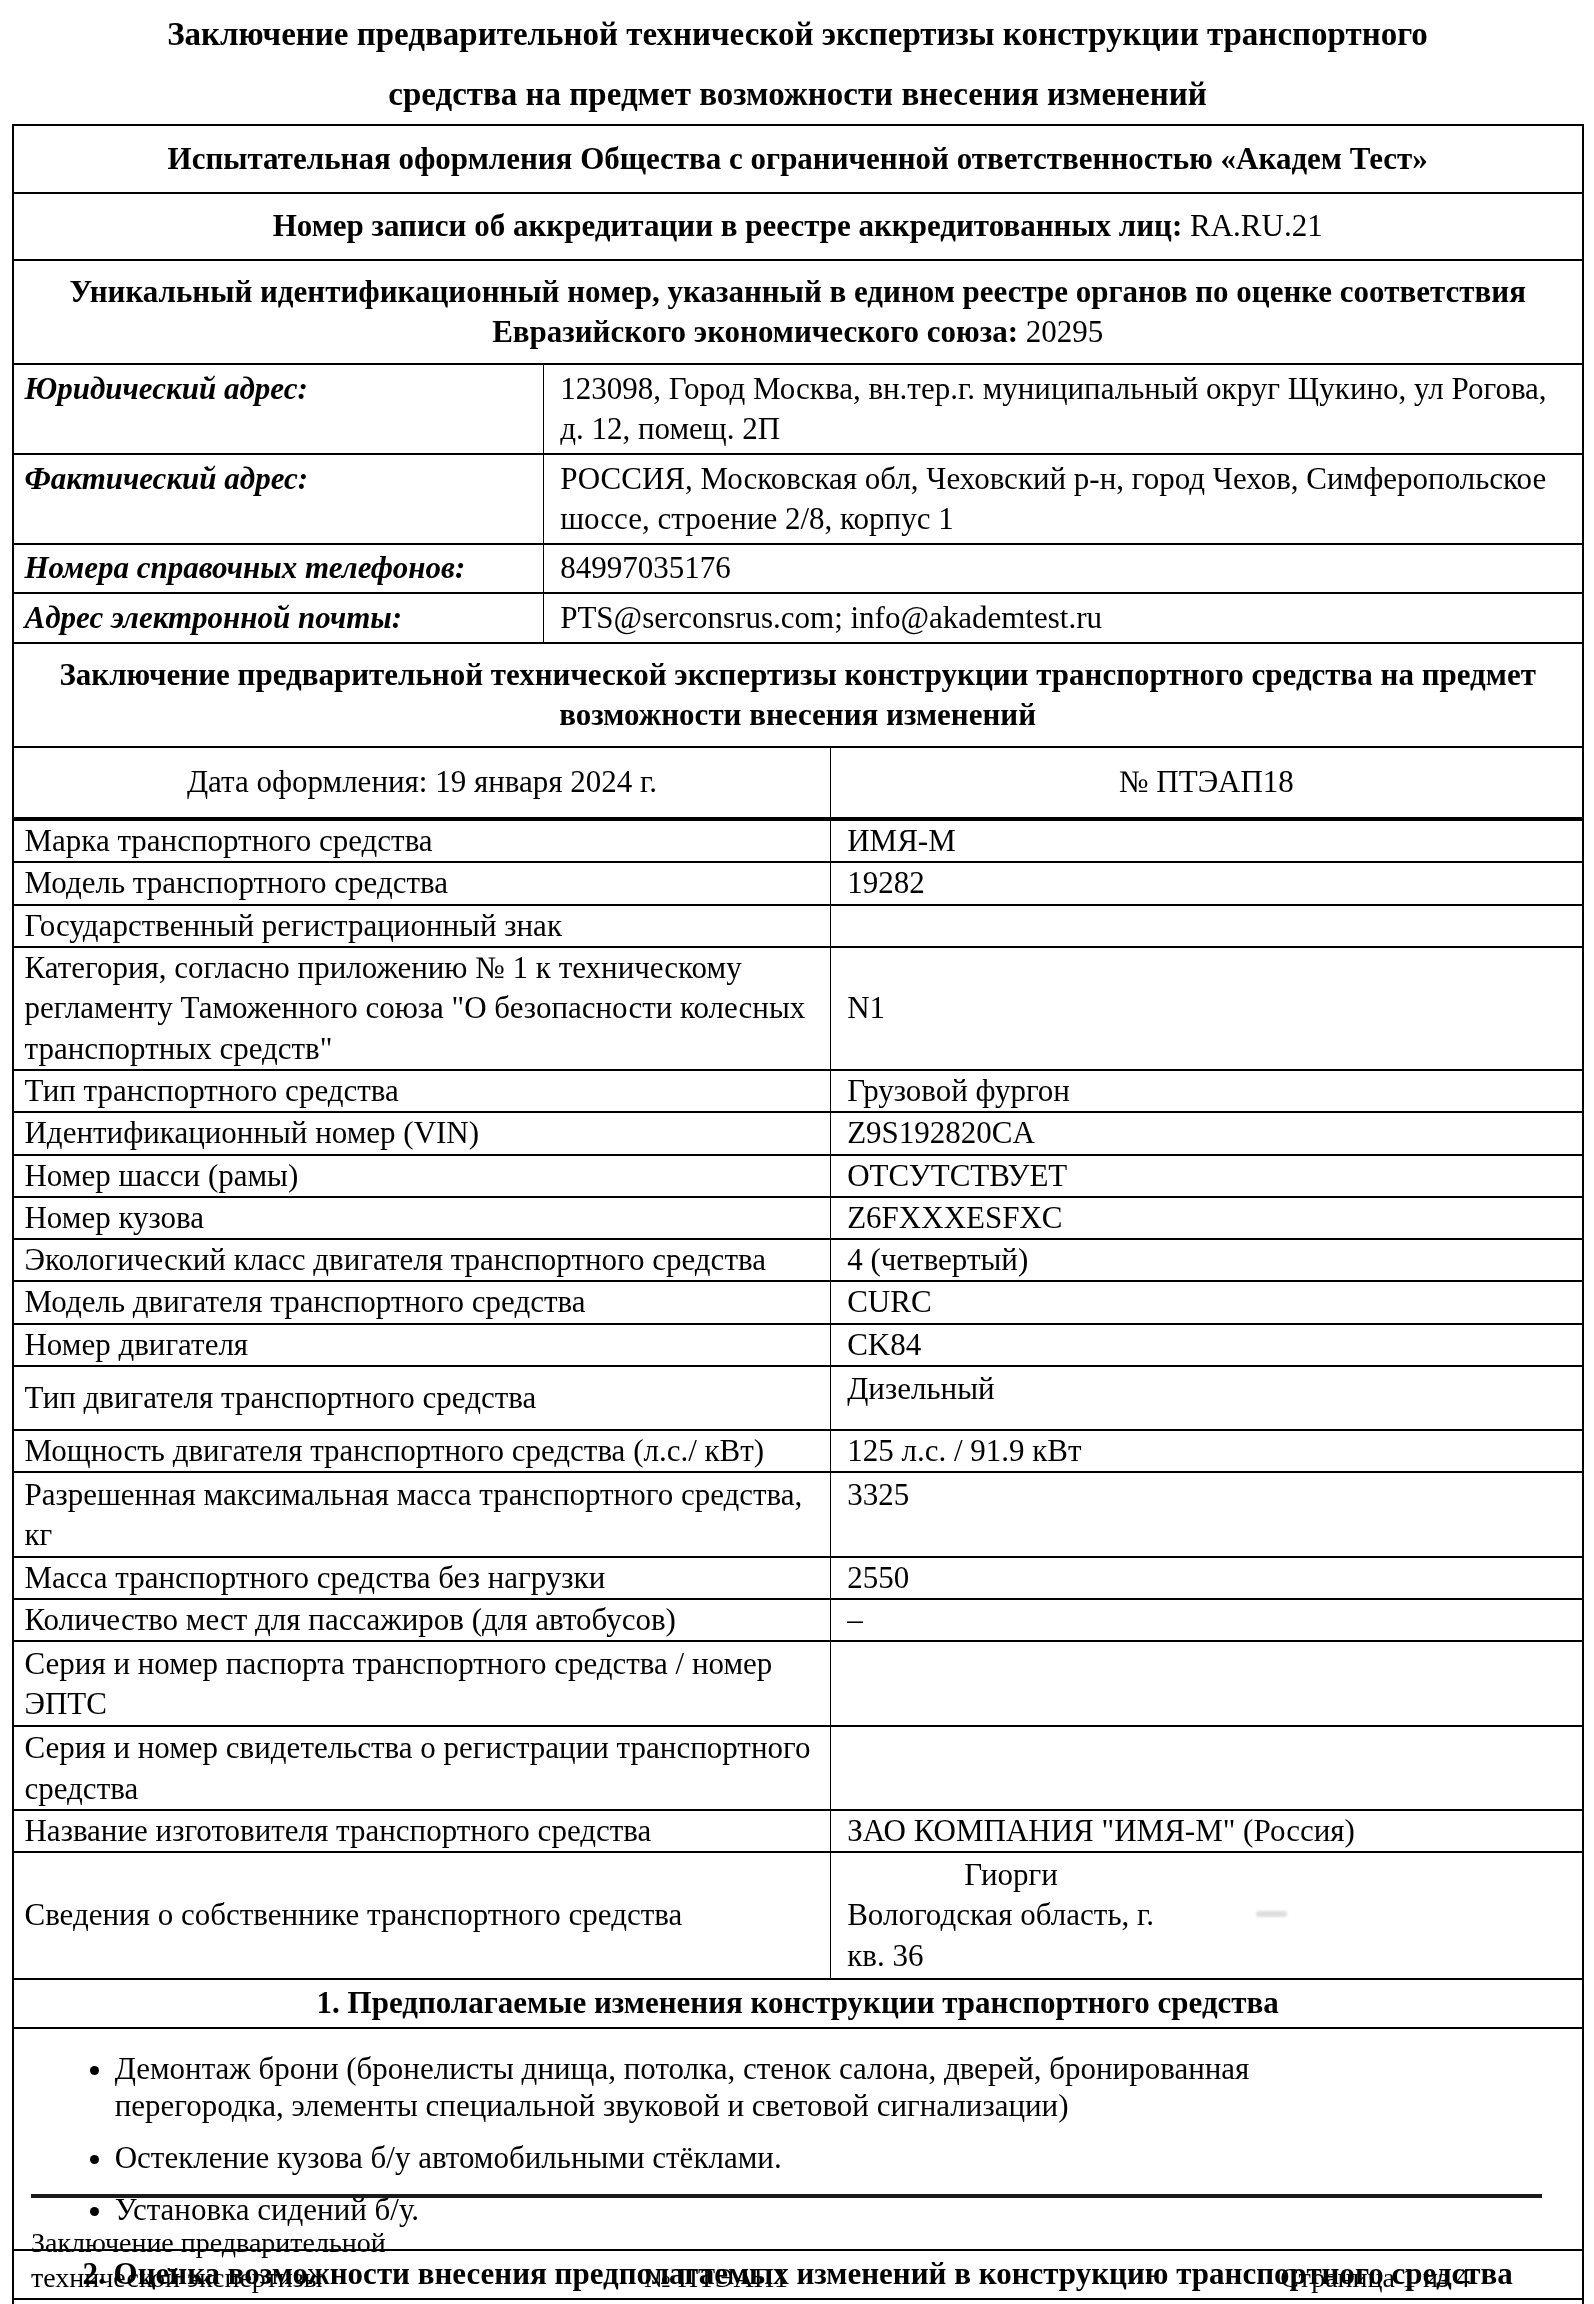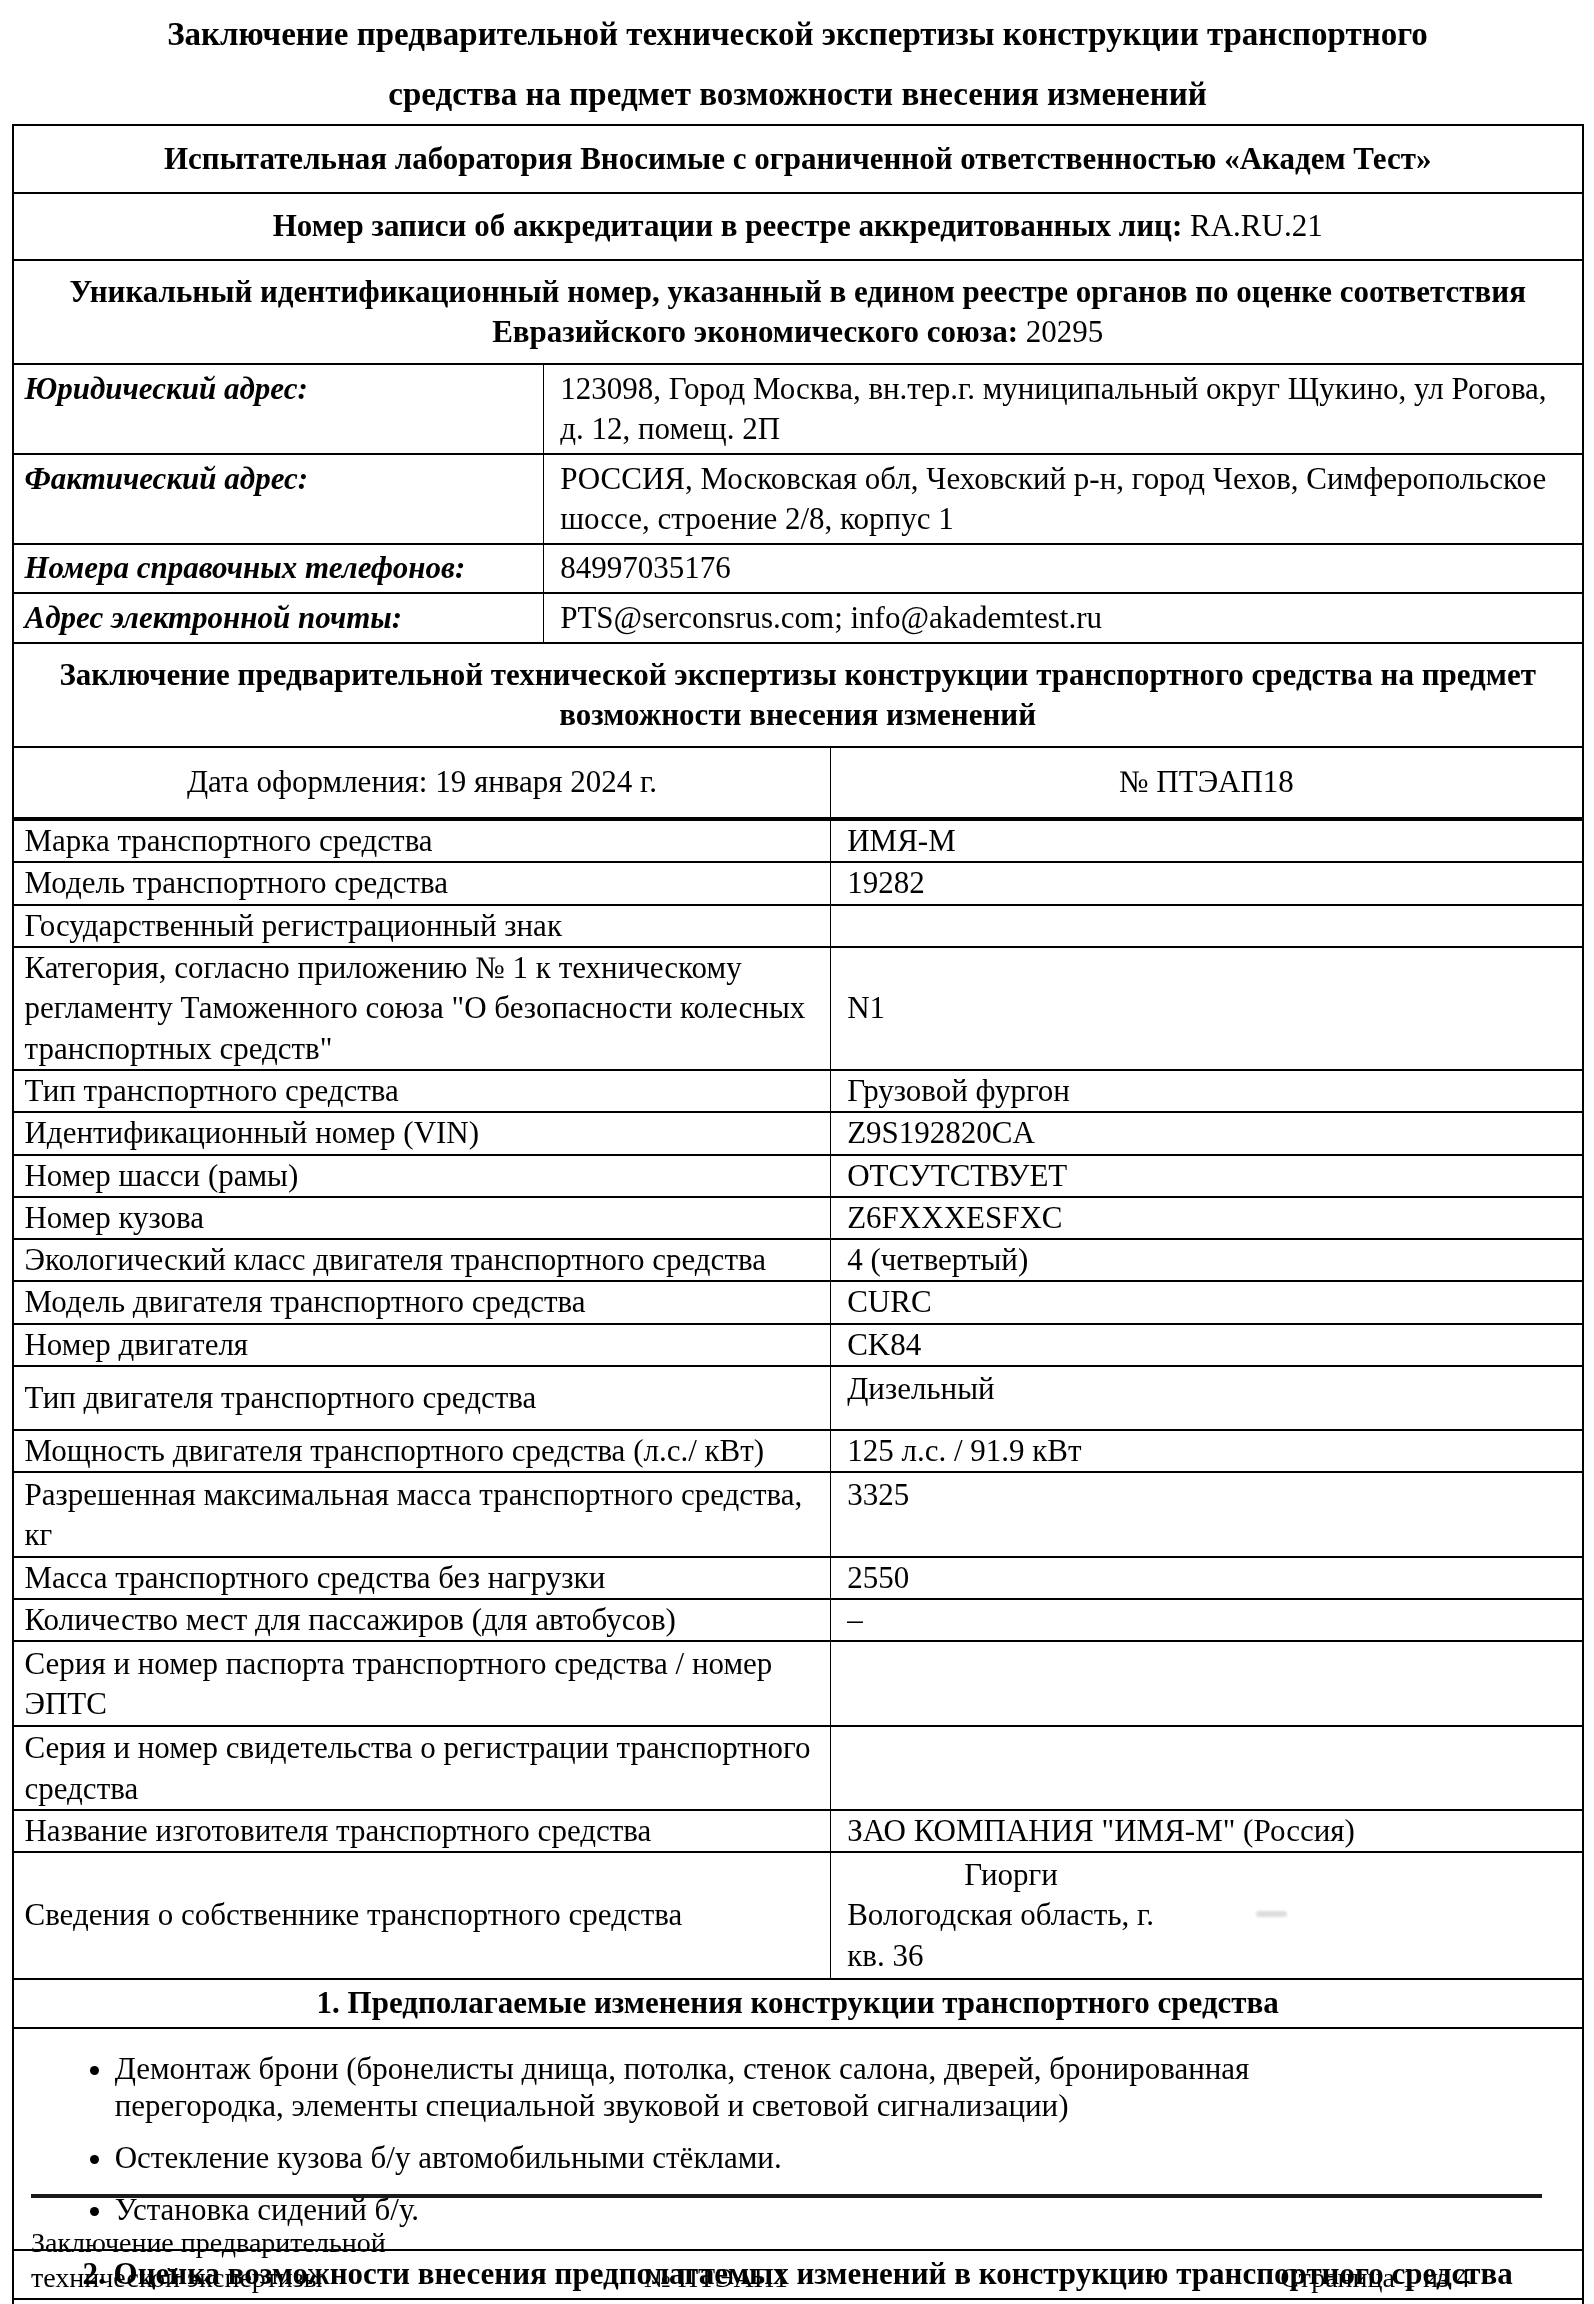--- a/index.html
+++ b/index.html
@@ -85,21 +85,21 @@
 <div class="doc-title">Заключение предварительной технической экспертизы конструкции транспортного средства на предмет возможности внесения изменений</div>
 
 <table class="doc t-lab">
   <colgroup>
       <col style="width:531px">
       <col style="width:287px">
       <col>
     </colgroup>
   <tbody>
       <tr>
-    <td class="merged b" colspan="3">Испытательная лаборатория Вносимые с ограниченной ответственностью «Академ Тест»</td>
+    <td class="merged b" colspan="3">Испытательная оформления Общества с ограниченной ответственностью «Академ Тест»</td>
   </tr>
   <tr>
     <td class="merged" colspan="3">
       <span class="b">Номер записи об аккредитации в реестре аккредитованных лиц:</span>
       <span>RA.RU.21</span>
     </td>
   </tr>
   <tr>
     <td class="merged pad12" colspan="3">
       <span class="b">Уникальный идентификационный номер, указанный в едином реестре органов по оценке соответствия Евразийского экономического союза:</span>

